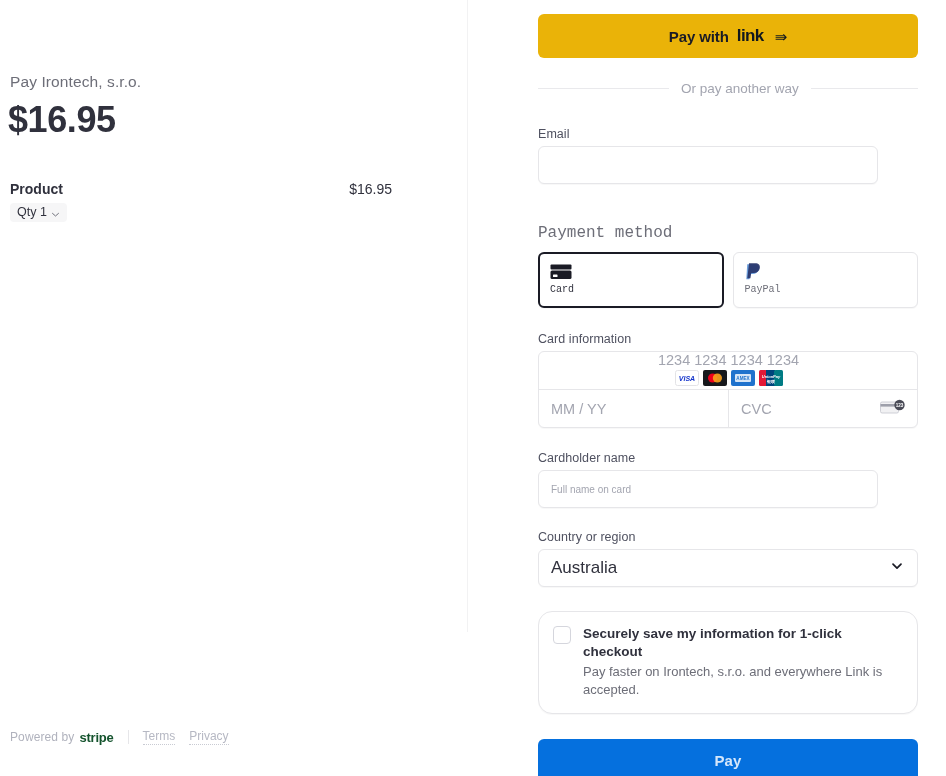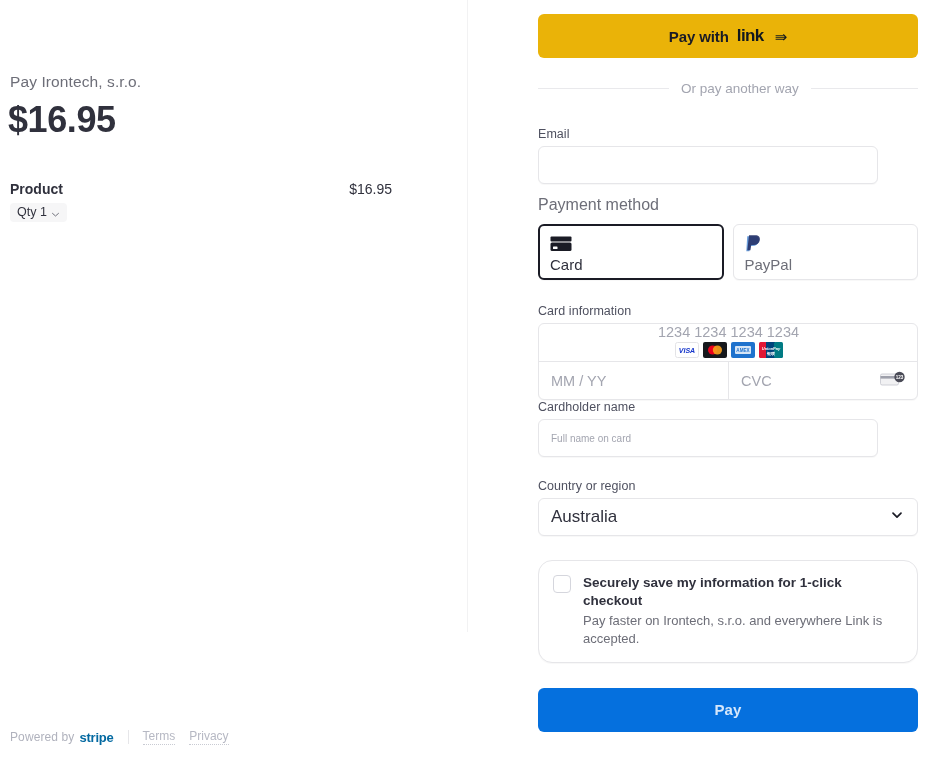--- a/index.html
+++ b/index.html
@@ -39,21 +39,21 @@
     font-size: 12.5px; color: #30313d; cursor: pointer;
   }
   .qty-pill .chev { width: 9px; height: 9px; display:inline-block; }
 
   .footer {
     position: absolute; left: 10px; top: 729px;
     display: flex; align-items: center; gap: 0;
     font-size: 12px; color: #b6b8c3;
   }
   .powered { color: #b0b2bd; font-size: 12px; letter-spacing: .1px; }
-  .stripe-word { color: #0369a1; font-weight: 700; font-size: 13px; letter-spacing: -.2px; }
+  .stripe-word { color: #14532d; font-weight: 700; font-size: 13px; letter-spacing: -.2px; }
   .footer-sep { width:1px; height:14px; background:#e6e6e9; margin: 0 14px; }
   .footer-link {
     color: #b6b8c3; font-size: 12px; text-decoration: none;
     border-bottom: 1px dotted #c9cbd3; padding-bottom: 1px; margin-right: 14px;
     cursor: pointer;
   }
 
   
   .right-panel {
     position: relative;
@@ -101,35 +101,35 @@
     border: 1px solid #e6e6e9; border-radius: 6px;
     box-shadow: 0 1px 1px rgba(0,0,0,0.03);
     display: flex; align-items: center;
     padding: 0 12px;
     font-size: 10px; color: #30313d;
     cursor: text;
   }
   .input-box .ph { color: #a3a5b0; }
 
   .group-email { margin-top: 31px; }
-  .group-pm { margin-top: 12px; }
+  .group-pm { margin-top: 40px; font-family: Liberation Mono, monospace; }
 
   
   .pm-tabs { display: flex; gap: 9px; }
   .pm-tab {
     width: 186px; height: 56px; box-sizing: border-box;
     border-radius: 6px; background:#fff;
     border: 1px solid #e6e6e9;
     box-shadow: 0 1px 1px rgba(0,0,0,0.03);
     padding: 9px 11px 0 11px; cursor: pointer;
     position: relative;
   }
   .pm-tab.selected { border: 2px solid #1a1b25; padding: 8px 10px 0 10px; }
   .pm-icon { height: 20px; display:flex; align-items:center; }
-  .pm-label { font-size: 15px; margin-top: 2px; color: #30313d; }
+  .pm-label { font-size: 10px; margin-top: 2px; color: #30313d; }
   .pm-tab:not(.selected) .pm-label { color: #6d6e78; }
 
   
   .group-card { margin-top: 24px; }
   .card-box {
     width: 380px; box-sizing: border-box;
     border: 1px solid #e6e6e9; border-radius: 6px;
     background: #fff; box-shadow: 0 1px 1px rgba(0,0,0,0.03);
     overflow: hidden;
   }
@@ -142,21 +142,21 @@
   .card-exp {
     flex: 1; display:flex; align-items:center; padding: 0 12px;
     border-right: 1px solid #e6e6e9; font-size: 14.5px; color: #a3a5b0; cursor: text;
   }
   .card-cvc {
     flex: 1; display:flex; align-items:center; justify-content: space-between;
     padding: 0 11px 0 12px; font-size: 14.5px; color: #a3a5b0; cursor: text;
   }
   .brand-icons { display:flex; gap: 4px; align-items:center; }
 
-  .group-name { }
+  .group-name { margin-top: 23px; }
   .group-country { margin-top: 22px; }
 
   .select-box {
     width: 380px; height: 38px; box-sizing: border-box;
     background: #fff; border: 1px solid #e6e6e9; border-radius: 6px;
     box-shadow: 0 1px 1px rgba(0,0,0,0.03);
     display: flex; align-items: center; justify-content: space-between;
     padding: 0 13px 0 12px; font-size: 17px; color: #30313d; cursor: pointer;
   }
 

